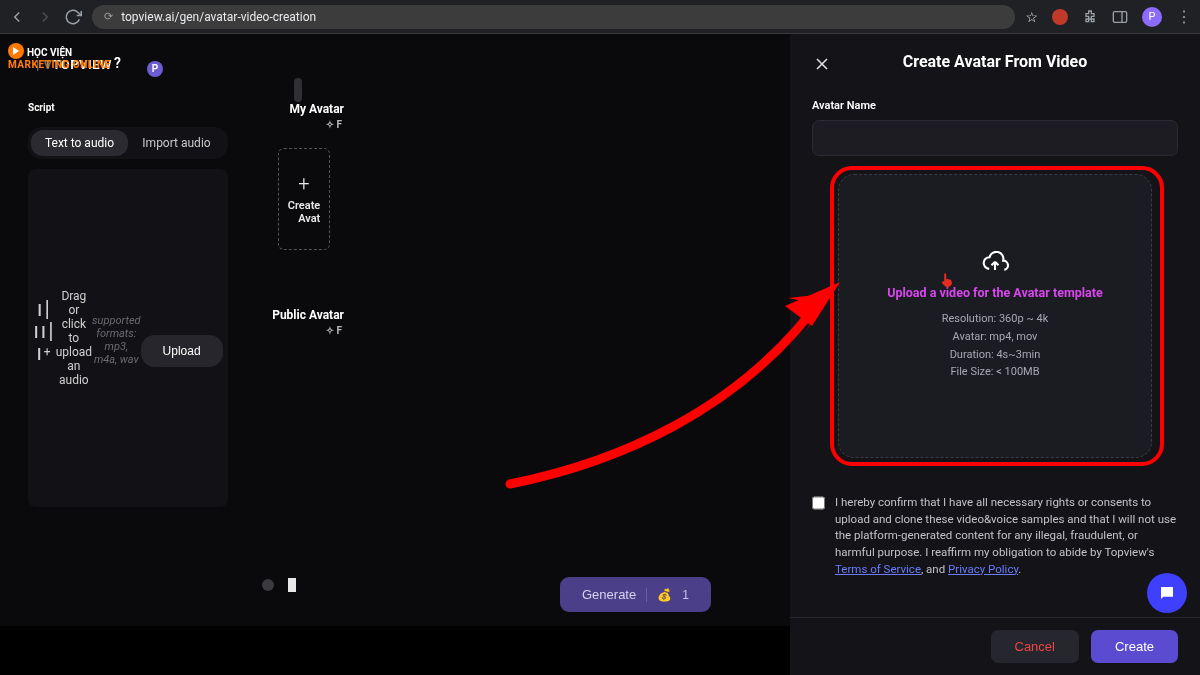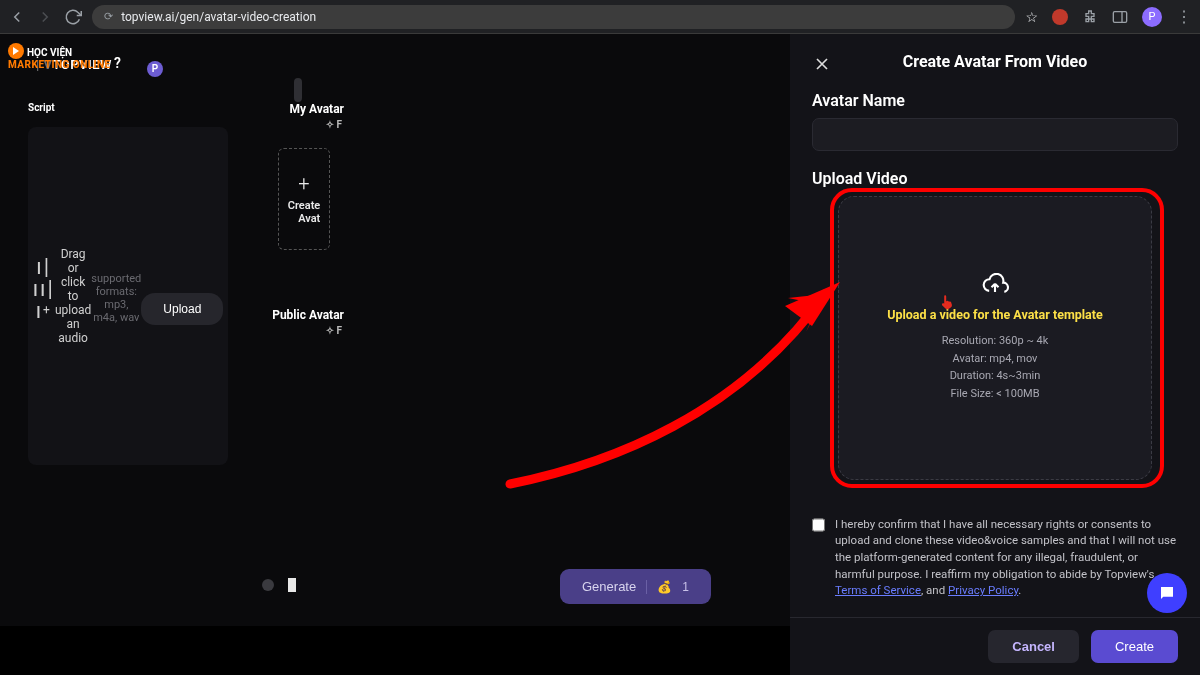--- a/index.html
+++ b/index.html
@@ -22,61 +22,61 @@
   .topbar-mini .q{font-size:14px;position:relative;top:-1px;color:#fff;margin-left:2px;}
   .topbar-mini .dot{display:inline-block;width:16px;height:16px;border-radius:50%;background:#6d5dd3;margin-left:22px;position:relative;top:3px;font-size:10px;line-height:16px;text-align:center;}
   
   .col-script { position: absolute; left: 28px; top: 68px; width: 200px; }
   .col-script h3 { font-size: 10px; font-weight: 700; margin-bottom: 14px; }
   .seg { display: flex; background: #121216; border-radius: 14px; padding: 3px; font-size: 12px; margin-bottom: 10px; }
   .seg .opt { flex: 1; text-align: center; padding: 6px 8px; color: #c9c9c9; border-radius: 12px; cursor: pointer; white-space: nowrap; }
   .seg .opt.active { background: #2a2a30; color: #fff; }
   .audio-drop { width: 200px; height: 338px; background: #121216; border-radius: 8px; display: flex; align-items: center; justify-content: center; font-size: 12px; color: #d0d0d0; text-align:center; padding:10px;}
   .audio-drop .eq { font-size: 22px; letter-spacing:2px; margin-bottom:14px; line-height:1;}
-  .audio-drop .sup { font-size: 11px; color: #6a6a70; margin-top:4px;}
+  .audio-drop .sup { font-size: 11px; color: #6a6a70; margin-top:4px;font-style:italic;}
   .audio-drop .upbtn { margin-top: 26px; background: #26262c; color:#fff; border:none; padding:9px 22px; border-radius:14px; font-size:12px; cursor:pointer; }
   
   .col-avatar { position: absolute; left: 256px; top: 68px; width: 80px; font-size: 12px; font-weight: 700; text-align:right;margin-left:8px; }
   .col-avatar .lbl { line-height: 1.25; margin-bottom: 4px; }
   .col-avatar .star { font-size:10px;color:#bbb;display:inline-block;margin:0 2px;}
   .create-tile { margin-top: 16px; width: 52px; height: 102px; margin-left:auto;margin-right:auto; border: 1px dashed #555; border-radius: 6px; display:flex;flex-direction:column;align-items:center;justify-content:center;font-size:11px;font-weight:600;color:#eaeaea;gap:6px;cursor:pointer;}
   .create-tile .plus { font-size: 20px; line-height: 1; font-weight:300;}
   .col-avatar .sub2 { margin-top: 58px; font-size:12px; }
   
   .bottom-ctrl { position:absolute; left:262px; bottom:34px; display:flex; align-items:center; gap:14px;}
   .bottom-ctrl .c1{width:12px;height:12px;border-radius:50%;background:#3a3a3f;}
   .bottom-ctrl .c2{width:8px;height:14px;background:#e8e8e8;}
-  .generate-btn { position:absolute; left: 560px; bottom: 22px; background:#4a3f88; color:#d8d4ee; border:none; padding:10px 22px; border-radius:9px; font-size:13px; display:flex; align-items:center; gap:10px; cursor:pointer;}
+  .generate-btn { position:absolute; left: 560px; bottom: 14px; background:#4a3f88; color:#d8d4ee; border:none; padding:10px 22px; border-radius:9px; font-size:13px; display:flex; align-items:center; gap:10px; cursor:pointer;}
   .generate-btn .bar{width:1px;height:14px;background:#6a60a5;}
   .generate-btn .coin{font-size:12px;color:#c8c1e8;}
   
   .scroll-hint{position:absolute;left:294px;top:44px;width:8px;height:24px;background:#2f2f34;border-radius:4px;}
   
   .panel { position:absolute; right:0; top:0; width:410px; height:641px; background:#131318; padding: 18px 22px 12px 22px; display:flex; flex-direction:column;justify-content:flex-end; }
   .panel-header { display:flex; align-items:center; justify-content:center; position:relative; margin-bottom:20px; }
   .panel-header .close { position:absolute; left:0; top:2px; width:20px;height:20px; cursor:pointer; color:#ddd;}
   .panel-header h2 { font-size:16px; font-weight:700; }
-  .field-lbl { font-size:16px; font-weight:600; margin-bottom:8px; }
+  .field-lbl { font-size:11px; font-weight:600; margin-bottom:8px;margin-top:8px; }
   .text-input { width:100%; height:36px; background:#1c1c22; border:1px solid #2a2a32; border-radius:7px; padding:0 12px; color:#fff; font-size:13px; margin-bottom:18px; }
   .upload-box { width: 314px; height: 284px; margin-left:auto;margin-right:auto; background:#1b1b22; border:1px dashed #3b3b44; border-radius:16px; display:flex; flex-direction:column; align-items:center; justify-content:center; color:#cfcfd6; font-size:12px; text-align:center; cursor:pointer; }
   .upload-box .cloud { width:28px;height:24px;position:relative;margin-bottom:10px;}
   .upload-box .cloud svg{width:28px;height:24px;}
-  .upload-box .title { color:#fde047; font-weight:700; font-size:12.5px; margin-bottom:10px;}
+  .upload-box .title { color:#d946ef; font-weight:700; font-size:12.5px; margin-bottom:10px;}
   .upload-box .spec { font-size:11px; color:#a8a8b2; line-height:1.6; }
   .pointer-dot { position:absolute; width:14px;height:16px;}
   .pointer-dot svg{width:14px;height:16px;}
   .red-frame { position:absolute; border:4px solid #ff0000; border-radius:22px; pointer-events:none; }
   
   .consent { display:flex; gap:10px; margin-top:36px; font-size:11.5px; color:#c2c2c8; line-height:1.45; }
   .consent input { width:14px;height:14px; margin-top:2px; accent-color:#5a4bd1;}
   .consent a { color:#6a7dff; text-decoration:underline; }
   .panel-divider { height:1px;background:#28282f;margin:18px -22px 12px -22px;}
   .panel-actions { display:flex; justify-content:flex-end; gap:12px; }
   .btn { padding:9px 24px; border-radius:7px; font-size:13px; border:none; cursor:pointer; }
-  .btn-cancel { background:#26262e; color:#c4b5fd;font-weight:bold; }
+  .btn-cancel { background:#26262e; color:#ef4444; }
   .btn-create { background:#5a4bd1; color:#fff; }
   
   .intercom { position:absolute; right:13px; bottom:13px; width:40px;height:40px;border-radius:50%;background:#3f3fff;display:flex;align-items:center;justify-content:center;cursor:pointer; z-index:30;}
   .intercom svg{width:18px;height:18px;}
   
   .arrow-ann { position:absolute; left:470px; top:200px; width:390px; height:260px; pointer-events:none; z-index:20;}
   svg { display:block; }
 </style>
 </head>
 <body>
@@ -129,20 +129,24 @@
   </div>
   <div class="topbar-mini">
     <span style="opacity:.4">| V</span><span>TOPVIEW</span><span class="q">?</span>
     <span class="dot">P</span>
   </div>
 
   <div class="scroll-hint"></div>
 
   <div class="col-script">
     <h3>Script</h3>
+    <div class="seg">
+      <div class="opt active">Text to audio</div>
+      <div class="opt">Import audio</div>
+    </div>
     <div class="audio-drop">
       <div class="eq">ı|ıı|ı<span style="font-size:12px;position:relative;top:-4px">+</span></div>
       <div>Drag or click to upload an audio</div>
       <div class="sup">supported formats: mp3, m4a, wav</div>
       <button class="upbtn">Upload</button>
     </div>
   </div>
 
   <div class="col-avatar">
     <div class="lbl"><span>My Avatar</span><br><span class="star">✧ F</span></div>
@@ -170,21 +174,20 @@
           <svg viewBox="0 0 24 24" fill="none" stroke="currentColor" stroke-width="2">
             <path d="M18 6L6 18M6 6l12 12"></path>
           </svg>
         </div>
       <h2>Create Avatar From Video</h2>
     </div>
 
     <div class="field-lbl">Avatar Name</div>
     <input class="text-input" value="" style="">
 
-    <div class="field-lbl">Upload Video</div>
 
     <div style="position:relative;">
       <div class="upload-box">
         <div class="cloud">
           <svg viewBox="0 0 24 20" fill="none" stroke="#fff" stroke-width="1.8">
               <path d="M7 15a5 5 0 0 1 .3-9.99A6 6 0 0 1 19 8a4 4 0 0 1 1 7.9"></path>
               <path d="M12 16V9m0 0l-3 3m3-3l3 3"></path>
             </svg>
         </div>
         <div class="title">Upload a video for the Avatar template</div>

